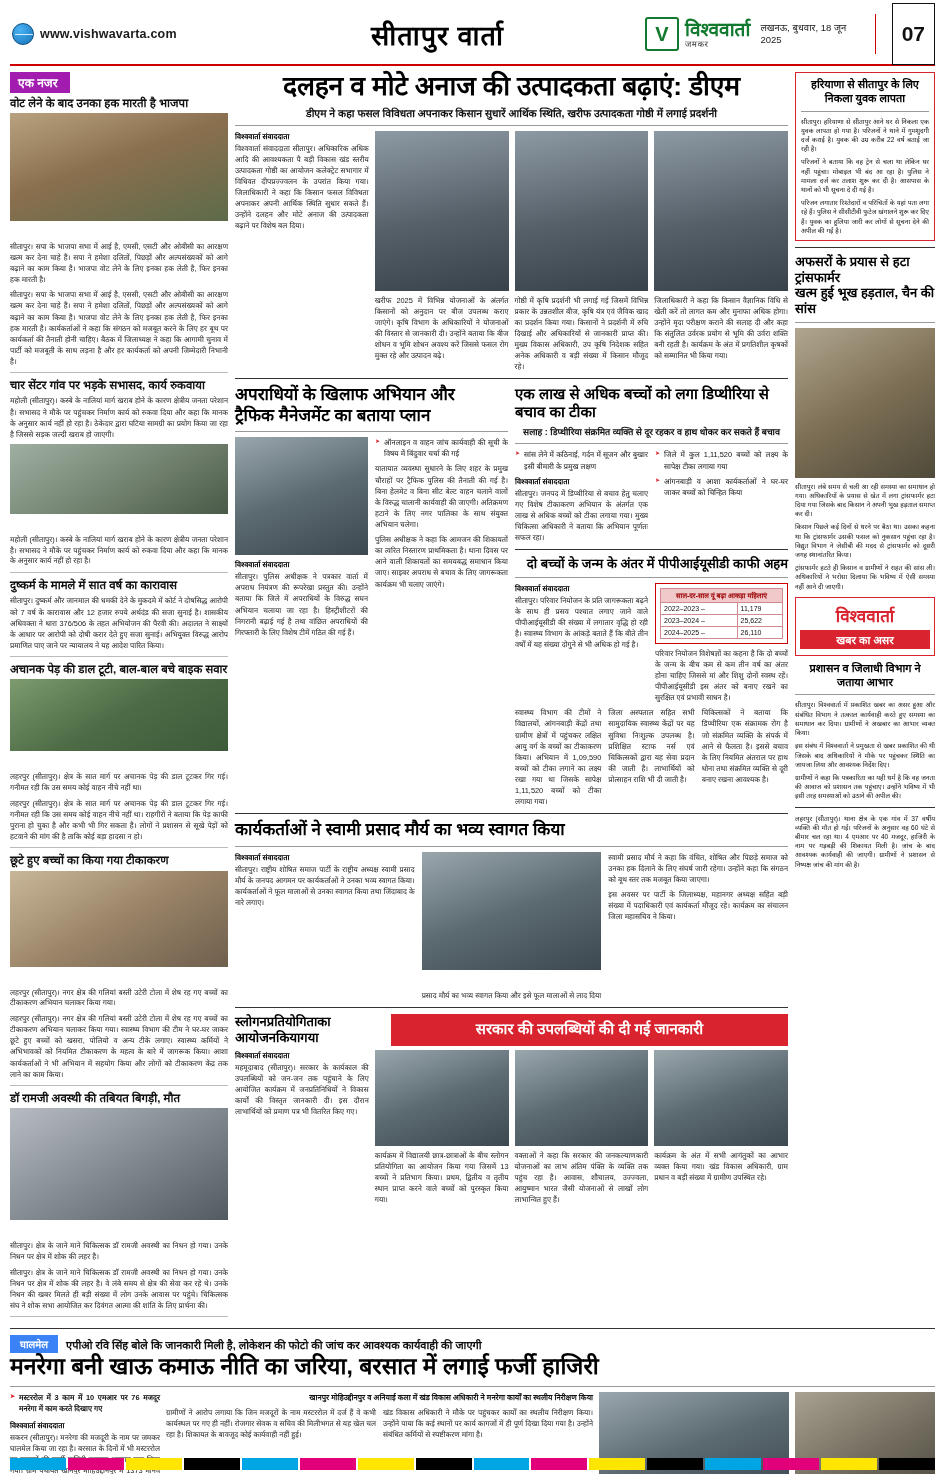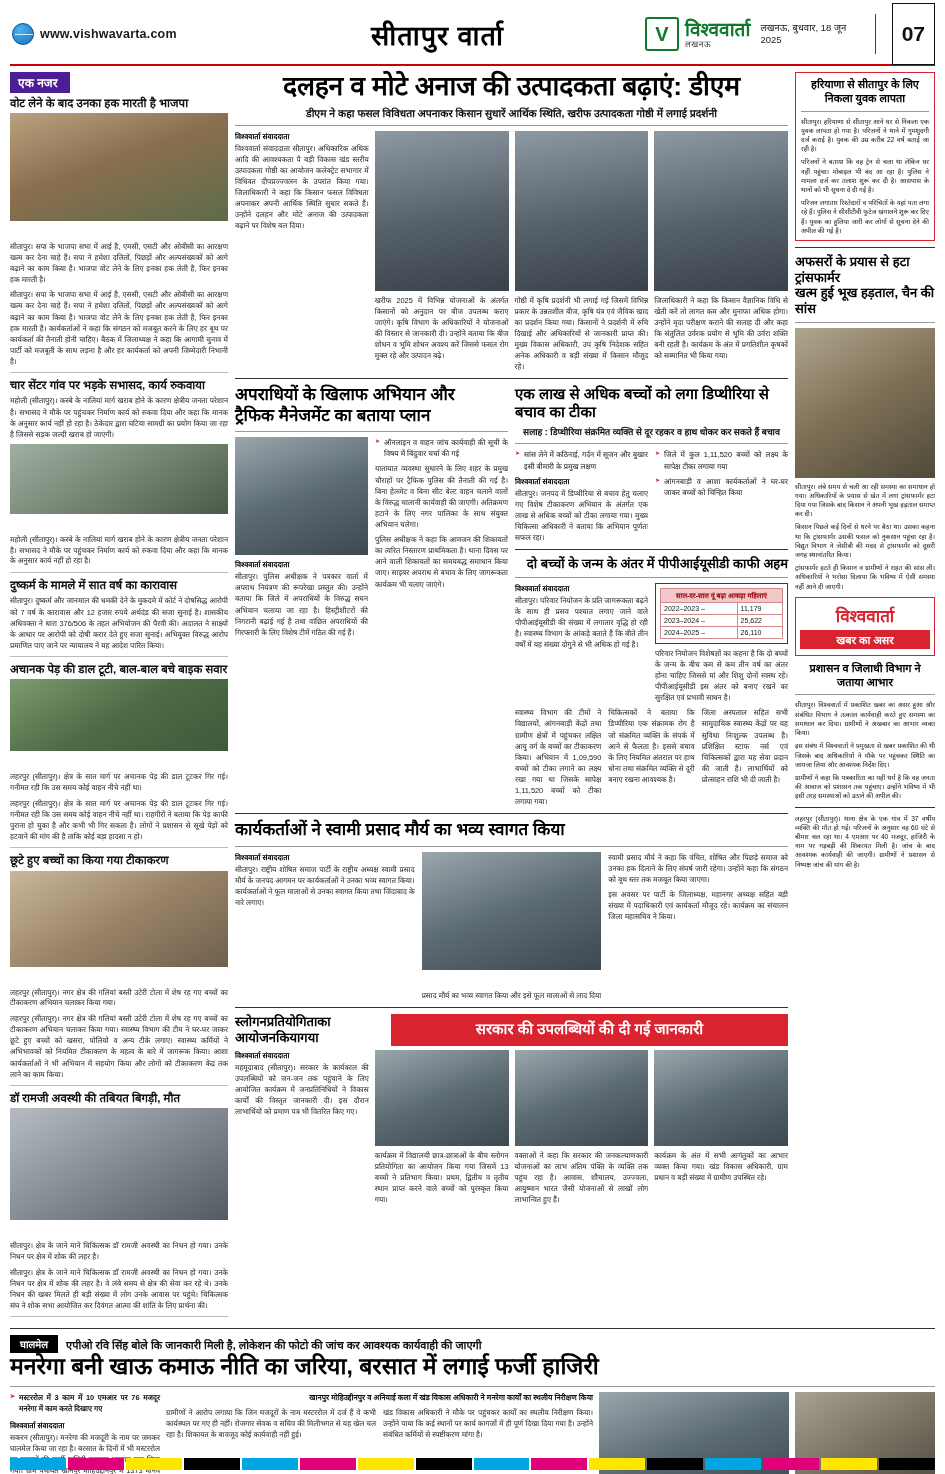--- a/index.html
+++ b/index.html
@@ -65,21 +65,21 @@
   .grid {
     display: grid;
     grid-template-columns: 218px 1fr 140px;
     gap: 7px;
     margin-top: 6px;
   }
   .col { position: relative; }
 
   
   .ek-nazar-head {
-    background:#4c1d95; color:#fff; font-size:12px; font-weight:700;
+    background:#a21caf; color:#fff; font-size:12px; font-weight:700;
     display:inline-block; padding:2px 12px 2px 8px; margin-bottom:3px;
   }
   .brief {
     border-bottom: 1px solid #bbb; padding-bottom:5px; margin-bottom:5px;
   }
   .brief-head {
     font-size: 11.5px; font-weight:700; line-height:1.25; margin-bottom:3px;
   }
   .ph { background:#c8ccce; width:100%; display:block; position:relative; overflow:hidden;}
   .ph.p1 { height: 108px; background:linear-gradient(160deg,#b9a27f,#8a6f4e 45%,#5d6b4a); }
@@ -118,21 +118,21 @@
   .adv-note { font-size:9px; font-weight:700; text-align:center; margin:4px 0;}
   .bullet-line { font-size:7.6px; line-height:1.5; text-align:justify; }
   .arrow-li { position:relative; padding-left:9px; font-size:7.4px; line-height:1.5; text-align:justify;}
   .arrow-li:before{ content:"➤"; position:absolute; left:0; top:0; color:#d9232e; font-size:6px;}
   .tablebox { border:1px solid #c00; padding:4px; }
   .tbl { width:100%; border-collapse:collapse; font-size:7px; }
   .tbl th { background:#f2c9cb; color:#900; font-size:6.8px; padding:2px; border:1px solid #d08b8f; }
   .tbl td { padding:2px 3px; border:1px solid #d08b8f; }
   .box-red { border:1px solid #d9232e; padding:5px; }
   .label-pill {
-    background:#000000; color:#fff; font-size:10px; font-weight:700;
+    background:#3b82f6; color:#fff; font-size:10px; font-weight:700;
     padding:2px 10px; display:inline-block;
   }
 
   
   .right-head {
     font-size: 11px; font-weight:700; line-height:1.25; color:#000; text-align:center;
   }
   .vw-ad {
     border:1px solid #d9232e; text-align:center; padding:6px 4px; margin-top:6px;
   }
@@ -164,21 +164,21 @@
       <span class="site-url">www.vishwavarta.com</span>
     </div>
     <div class="mh-center">
       <div class="edition-title">सीतापुर वार्ता</div>
     </div>
     <div class="mh-right">
       <div class="logo-box">
         <div class="logo-mark">V</div>
         <div class="logo-text">
           <div class="logo-name">विश्ववार्ता</div>
-          <div class="logo-sub">लखनऊ</div>
+          <div class="logo-sub">जमकर</div>
         </div>
       </div>
       <div class="mh-meta">लखनऊ,  बुधवार, 18 जून 2025</div>
       <div class="mh-sep"></div>
       <div class="page-no">07</div>
     </div>
   </div>
 
   <div class="grid">
 
@@ -318,22 +318,22 @@
                     <td>26,110</td>
                   </tr>
                 </tbody>
                   </table>
               </div>
               <div class="body-text mt4">परिवार नियोजन विशेषज्ञों का कहना है कि दो बच्चों के जन्म के बीच कम से कम तीन वर्ष का अंतर होना चाहिए जिससे मां और शिशु दोनों स्वस्थ रहें। पीपीआईयूसीडी इस अंतर को बनाए रखने का सुरक्षित एवं प्रभावी साधन है।</div>
             </div>
           </div>
           <div class="cols3 mt4">
             <div class="body-text">स्वास्थ्य विभाग की टीमों ने विद्यालयों, आंगनबाड़ी केंद्रों तथा ग्रामीण क्षेत्रों में पहुंचकर लक्षित आयु वर्ग के बच्चों का टीकाकरण किया। अभियान में 1,09,590 बच्चों को टीका लगाने का लक्ष्य रखा गया था जिसके सापेक्ष 1,11,520 बच्चों को टीका लगाया गया।</div>
+            <div class="body-text">जिला अस्पताल सहित सभी सामुदायिक स्वास्थ्य केंद्रों पर यह सुविधा निःशुल्क उपलब्ध है। प्रशिक्षित स्टाफ नर्स एवं चिकित्सकों द्वारा यह सेवा प्रदान की जाती है। लाभार्थियों को प्रोत्साहन राशि भी दी जाती है।</div>
             <div class="body-text">चिकित्सकों ने बताया कि डिप्थीरिया एक संक्रामक रोग है जो संक्रमित व्यक्ति के संपर्क में आने से फैलता है। इससे बचाव के लिए नियमित अंतराल पर हाथ धोना तथा संक्रमित व्यक्ति से दूरी बनाए रखना आवश्यक है।</div>
-            <div class="body-text">जिला अस्पताल सहित सभी सामुदायिक स्वास्थ्य केंद्रों पर यह सुविधा निःशुल्क उपलब्ध है। प्रशिक्षित स्टाफ नर्स एवं चिकित्सकों द्वारा यह सेवा प्रदान की जाती है। लाभार्थियों को प्रोत्साहन राशि भी दी जाती है।</div>
           </div>
         </div>
       </div>
 
       <div class="rule-dark"></div>
 
       <div>
         <div class="sec-head">कार्यकर्ताओं ने स्वामी प्रसाद मौर्य का भव्य स्वागत किया</div>
         <div class="rule-thin"></div>
         <div class="cols3">

